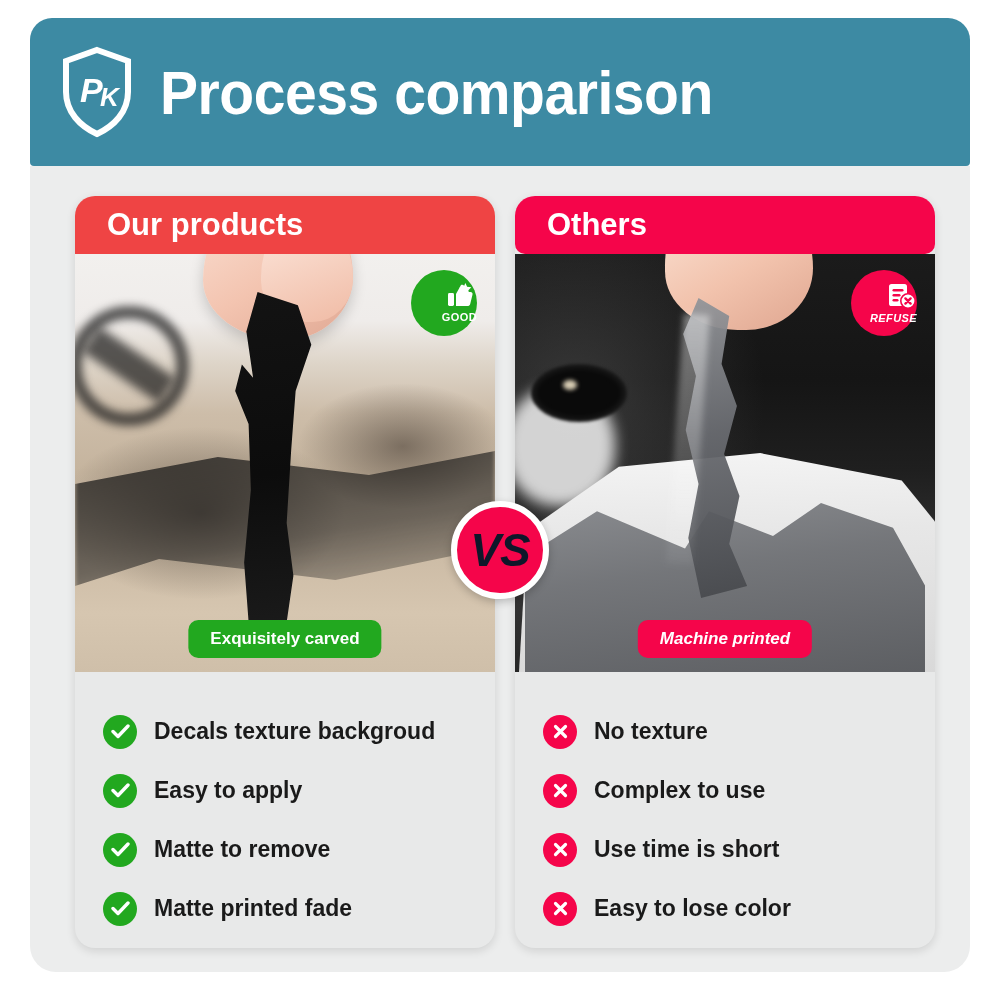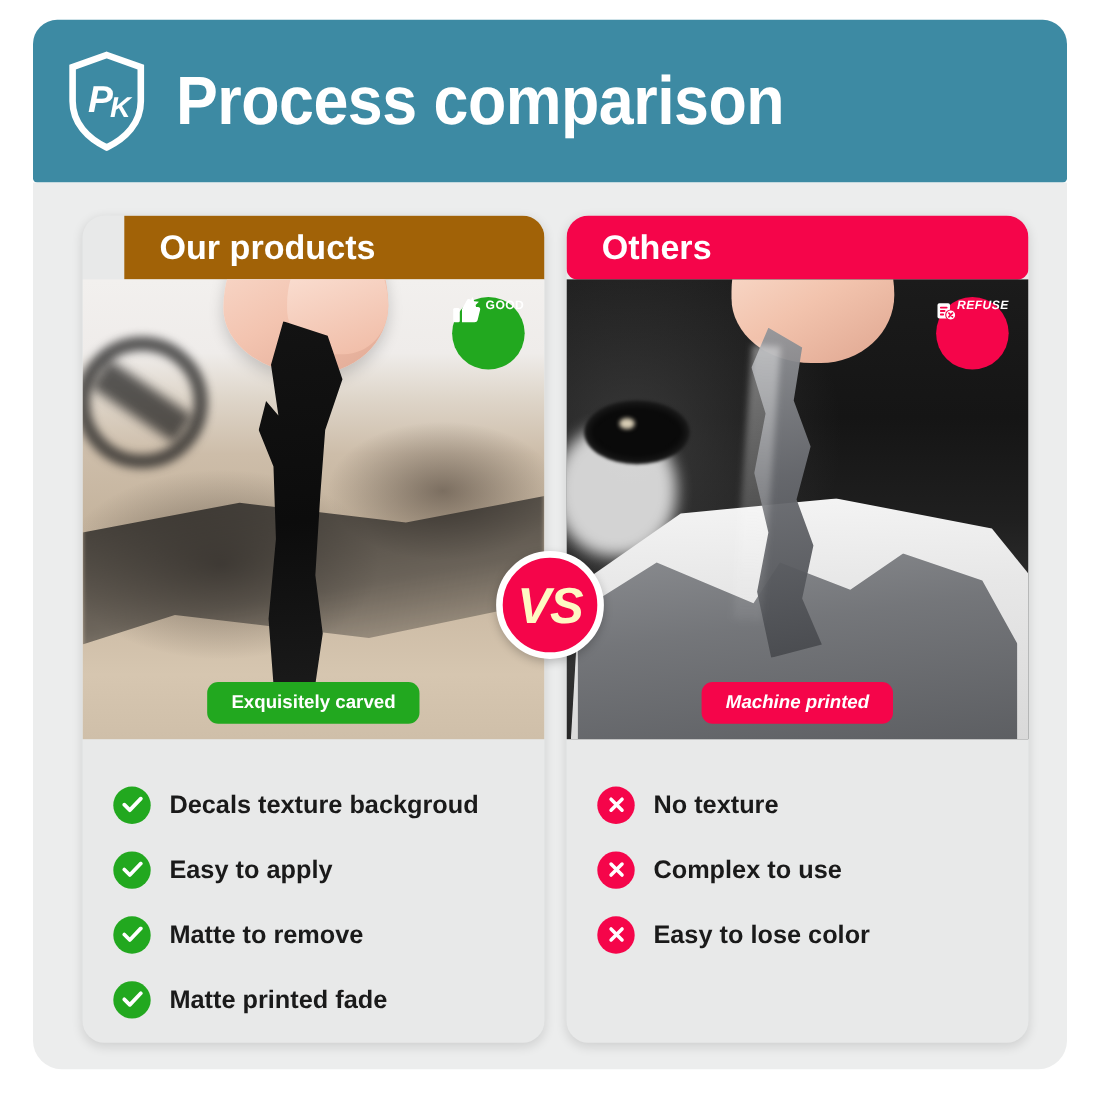--- a/index.html
+++ b/index.html
@@ -47,21 +47,21 @@
   }
   .card.left  { left:75px; }
   .card.right { left:515px; }
 
   .card-header {
     height:58px; display:flex; align-items:center;
     padding-left:32px;
     color:#ffffff; font-size:31px; font-weight:bold;
     letter-spacing:0px;
   }
-  .card-header.good { background:#a16207;margin-left:38px; }
+  .card-header.good { background:#ef4444; }
   .card-header.bad  { background:#f5054a;border-radius:10px; }
 
   
   .photo { position:relative; width:100%; height:418px; overflow:hidden; }
 
   
   .photo-left {
     background:
       radial-gradient(ellipse 150px 90px at 78% 46%, rgba(60,50,42,0.55), rgba(60,50,42,0) 70%),
       radial-gradient(ellipse 200px 120px at 30% 62%, rgba(45,38,32,0.5), rgba(45,38,32,0) 72%),
@@ -160,21 +160,21 @@
     position:absolute; left:160px; top:60px; width:26px; height:250px;
     background:linear-gradient(180deg, rgba(255,255,255,0.42), rgba(255,255,255,0.05));
     filter:blur(3px);
     transform:rotate(4deg);
   }
 
   
   .badge {
     position:absolute; right:18px; top:16px;
     width:66px; height:66px; border-radius:50%;
-    display:flex; flex-direction:row; align-items:flex-start; justify-content:center;
+    display:flex; flex-direction:column; align-items:flex-end; justify-content:center;
     color:#ffffff;
   }
   .badge.good { background:#22a81f; }
   .badge.bad  { background:#f5054a;font-style:italic; }
   .badge svg { display:block; }
   .badge-text { font-size:11px; font-weight:bold; letter-spacing:0.4px; margin-top:2px; }
 
   
   .caption {
     position:absolute; bottom:14px; left:50%;
@@ -205,21 +205,21 @@
   .vs-badge {
     position:absolute; left:451px; top:501px;
     width:98px; height:98px; border-radius:50%;
     background:#f5054a;
     border:6px solid #ffffff;
     display:flex; align-items:center; justify-content:center;
     box-shadow:0 3px 9px rgba(0,0,0,0.22);
     z-index:20;
   }
   .vs-text {
-    color:#fef9c3; font-size:46px; font-weight:bold;
+    color:#0f172a; font-size:46px; font-weight:bold;
     font-style:italic; letter-spacing:-1px;
   }
 </style>
 </head>
 <body>
 
 <div class="page">
 
   <div class="header">
     <svg class="shield-logo" viewBox="0 0 74 92">
@@ -339,27 +339,35 @@
 
       <div class="feature-row">
         <span class="feature-icon bad">
           <svg width="17" height="17" viewBox="0 0 17 17">
             <path d="M3.5 3.5 L13.5 13.5 M13.5 3.5 L3.5 13.5" stroke="#ffffff" stroke-width="3.2" stroke-linecap="round"></path>
           </svg>
         </span>
         <span class="feature-label">Complex to use</span>
       </div>
 
-
       <div class="feature-row">
         <span class="feature-icon bad">
           <svg width="17" height="17" viewBox="0 0 17 17">
             <path d="M3.5 3.5 L13.5 13.5 M13.5 3.5 L3.5 13.5" stroke="#ffffff" stroke-width="3.2" stroke-linecap="round"></path>
           </svg>
         </span>
+        <span class="feature-label">Use time is short</span>
+      </div>
+
+      <div class="feature-row">
+        <span class="feature-icon bad">
+          <svg width="17" height="17" viewBox="0 0 17 17">
+            <path d="M3.5 3.5 L13.5 13.5 M13.5 3.5 L3.5 13.5" stroke="#ffffff" stroke-width="3.2" stroke-linecap="round"></path>
+          </svg>
+        </span>
         <span class="feature-label">Easy to lose color</span>
       </div>
 
     </div>
   </div>
 
   <div class="vs-badge">
     <span class="vs-text">VS</span>
   </div>
 

